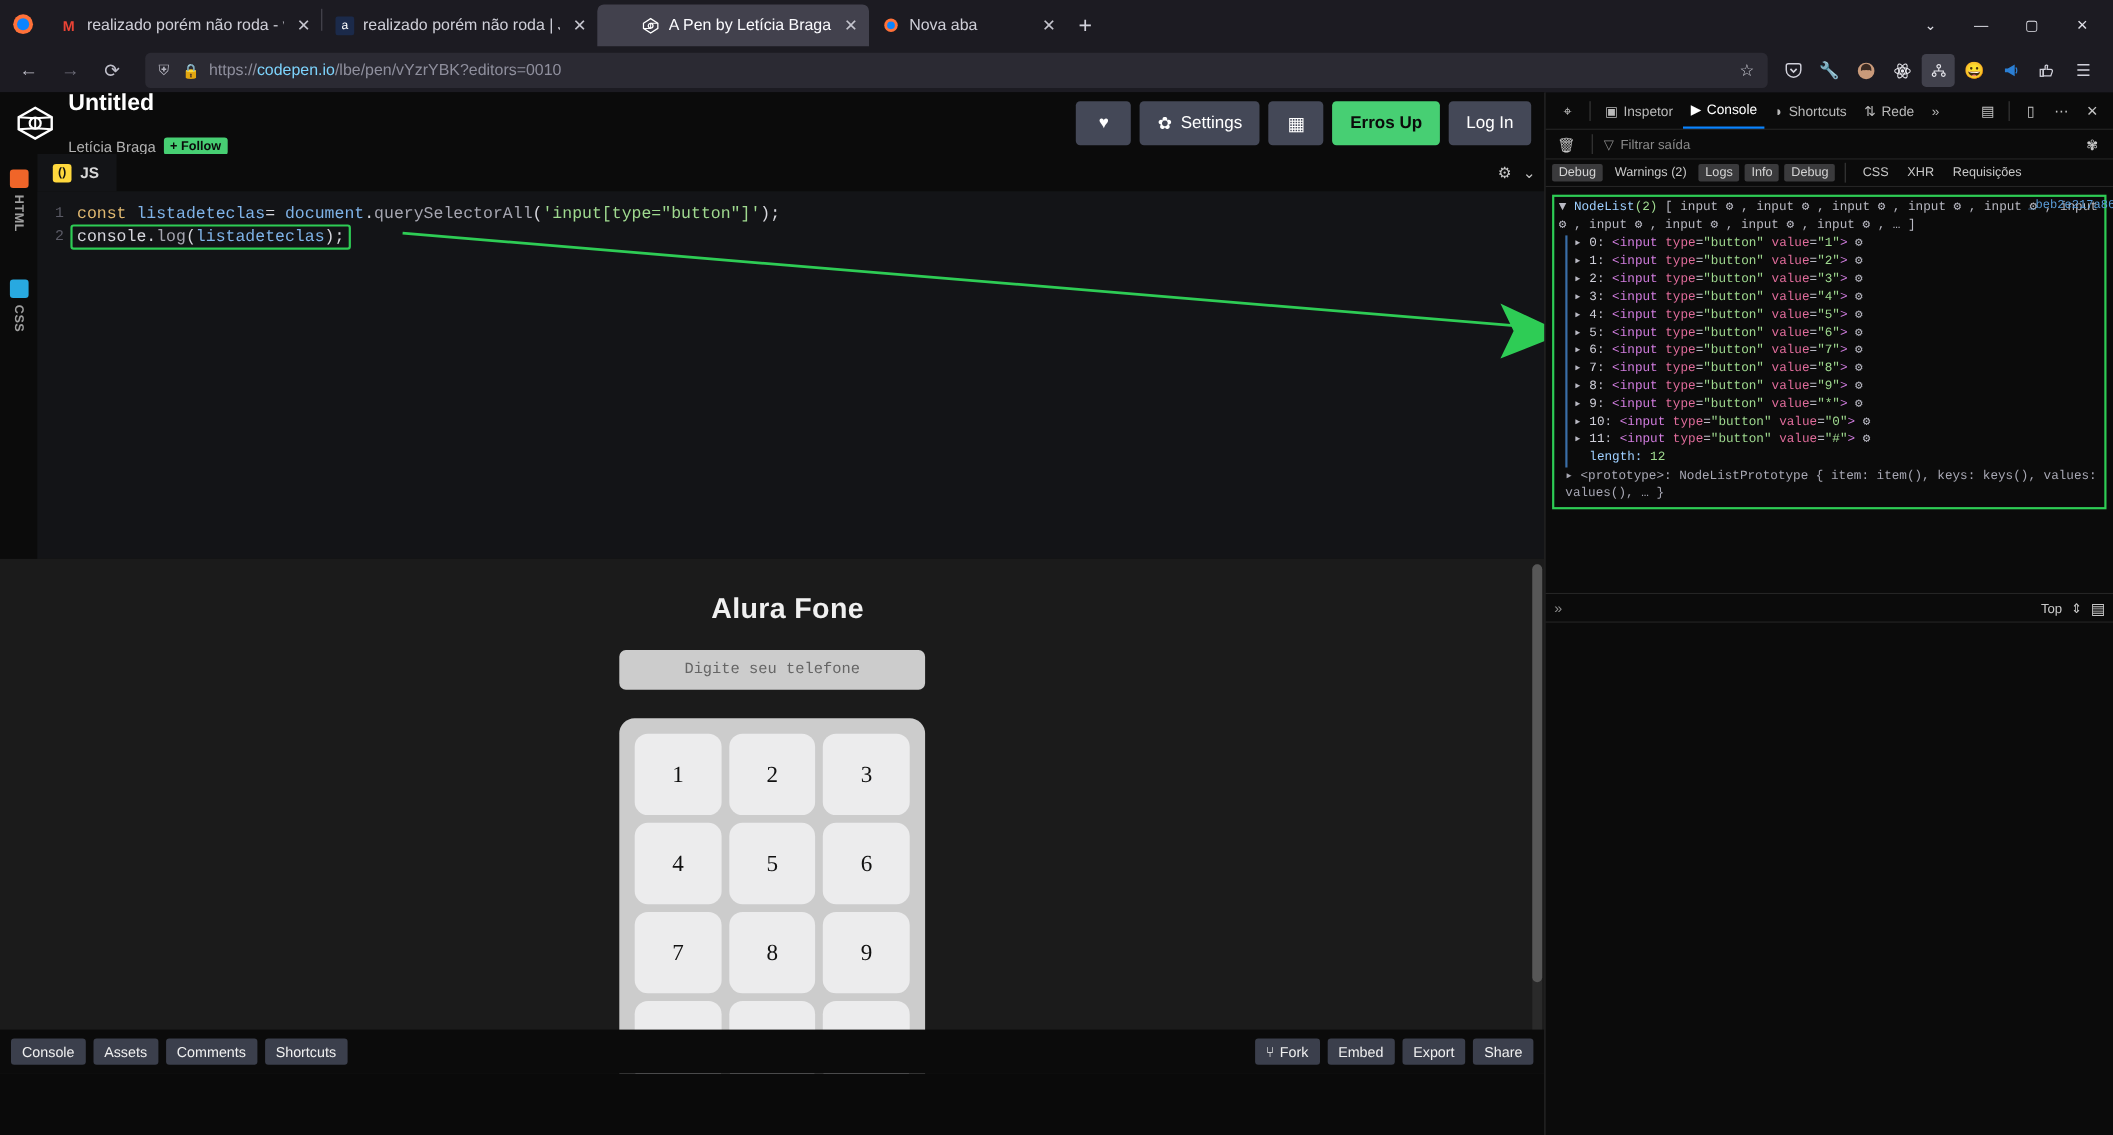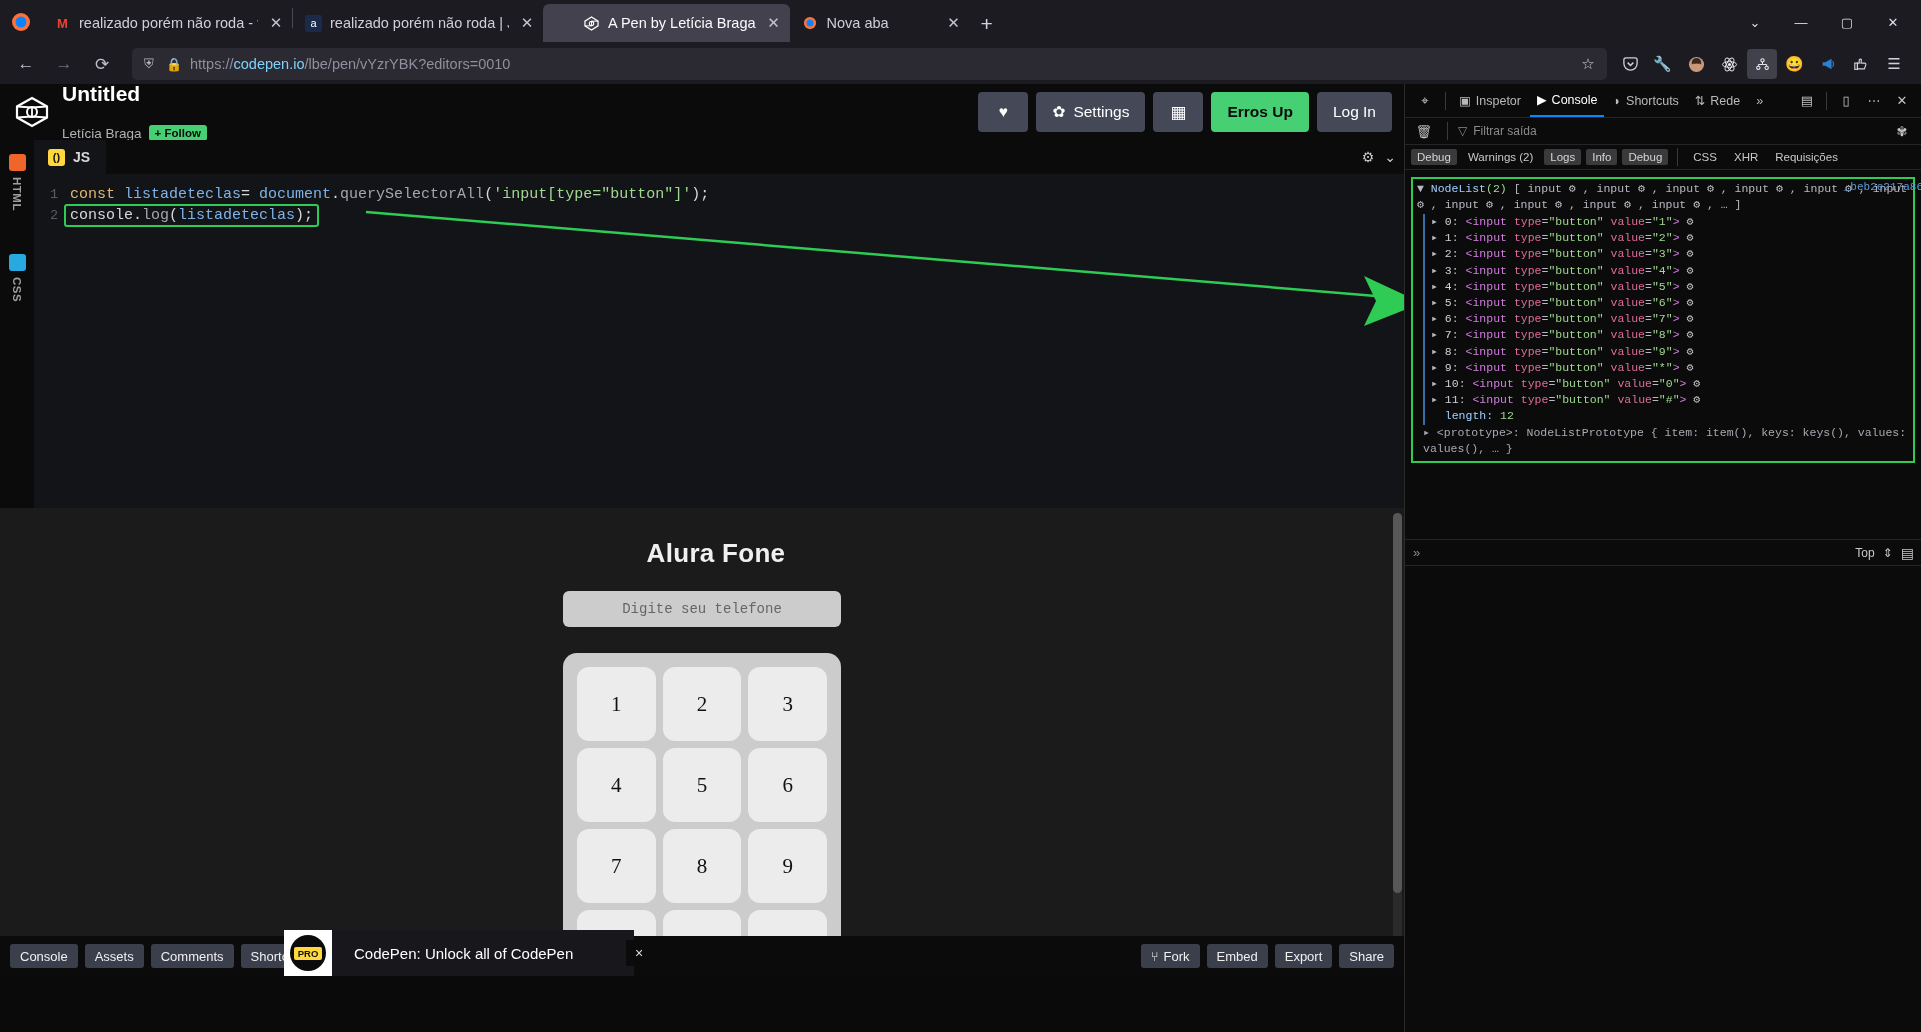--- a/index.html
+++ b/index.html
@@ -354,29 +354,20 @@
         <div class="f-btn">
             <span>⑂</span>
             <span>Fork</span>
           </div>
         <div class="f-btn">Embed</div>
         <div class="f-btn">Export</div>
         <div class="f-btn">Share</div>
       </div>
     </div>
 
-    <div class="pro-ad">
-      <div class="pro-circle">
-        <div class="pro-dot">
-            <span class="pro-tag">PRO</span>
-          </div>
-      </div>
-      <div class="pro-body">CodePen: Unlock all of CodePen</div>
-      <div class="pro-x">×</div>
-    </div>
   </div>
 </div>
 
 <div id="devtools">
 
   <div class="dt-toolbar">
     <div class="dt-picker">⌖</div>
     <div class="dt-div"></div>
     <div class="dt-tab">
         <span>▣</span>

